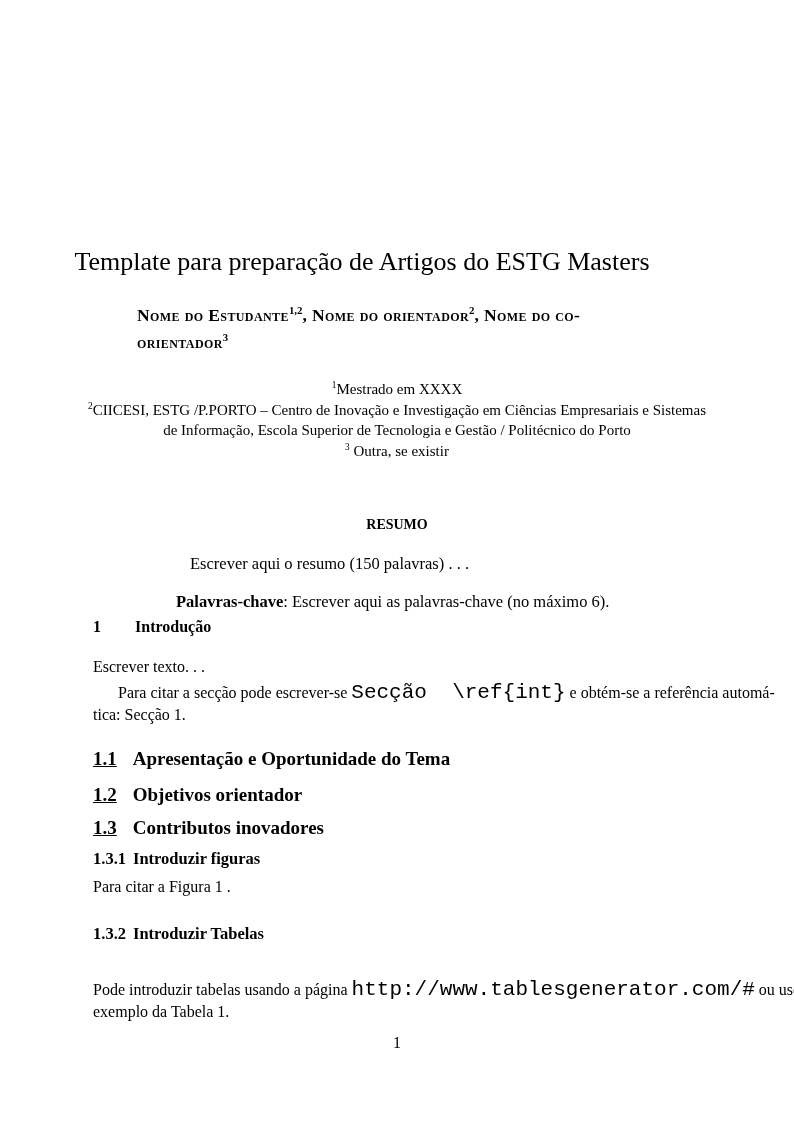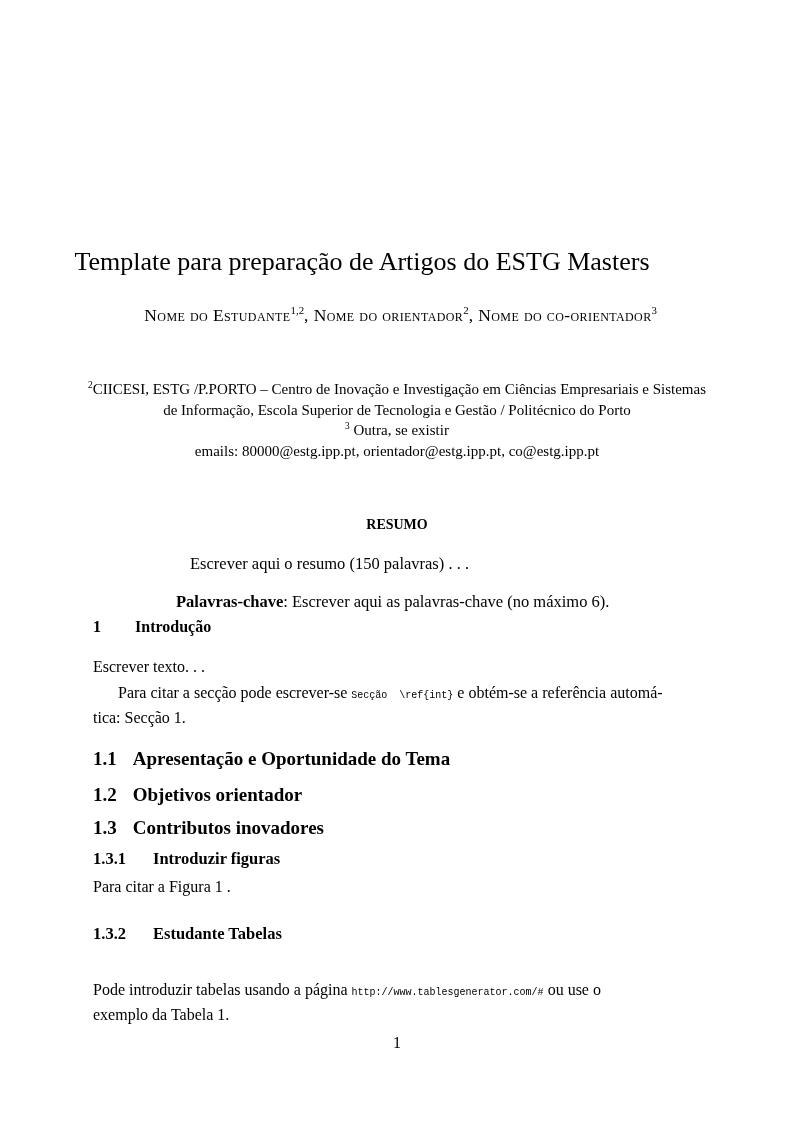--- a/index.html
+++ b/index.html
@@ -26,25 +26,26 @@
     text-align: center;
     font-size: 26px;
     line-height: 32px;
   }
 
   
   .authors {
     top: 302px;
     left: 137px;
     width: 520px;
-    text-align: right;
+    text-align: left;
     font-variant: small-caps;
     font-size: 17.5px;
     line-height: 27px;
     letter-spacing: 0.4px;
+    font-weight: bold;
   }
   sup.s {
     font-variant: normal;
     font-size: 62%;
     line-height: 0;
     vertical-align: super;
     letter-spacing: 0;
   }
 
   
@@ -90,34 +91,34 @@
     font-size: 19px;
     white-space: nowrap;
   }
   .h-subsub {
     left: 93px;
     font-weight: bold;
     font-size: 16.5px;
     white-space: nowrap;
   }
   .h-sec .num { display: inline-block; min-width: 24px; margin-right: 18px; }
-  .h-sub .num { display: inline-block; margin-right: 16px; }
-  .h-subsub .num { display: inline-block; margin-right: 27px; }
+  .h-sub .num { display: inline-block; margin-right: 16px; text-decoration: underline; }
+  .h-subsub .num { display: inline-block; margin-right: 7px; }
 
   
   .body-p {
     left: 93px;
     width: 620px;
     font-size: 16px;
     line-height: 22px;
   }
   .nowrap-line { white-space: nowrap; }
   .mono {
     font-family: "Liberation Mono", monospace;
-    font-size: 10px;
+    font-size: 21px;
     white-space: pre;
   }
 
   
   .page-number {
     top: 1034px;
     left: 0;
     width: 794px;
     text-align: center;
     font-size: 16px;
@@ -128,23 +129,23 @@
 
 <div class="page">
 
   <div class="abs paper-title">Template para preparação de Artigos do ESTG Masters</div>
 
   <div class="abs authors">
     <span>Nome do Estudante</span><sup class="s">1,2</sup><span>, </span><span>Nome do orientador</span><sup class="s">2</sup><span>, </span><span>Nome do co-orientador</span><sup class="s">3</sup>
   </div>
 
   <div class="abs affiliations">
+    <div><sup class="s">1</sup><span>Mestrado em XXXX</span></div>
     <div><sup class="s">2</sup><span>CIICESI, ESTG /P.PORTO – Centro de Inovação e Investigação em Ciências Empresariais e Sistemas de Informação, Escola Superior de Tecnologia e Gestão / Politécnico do Porto</span></div>
     <div><sup class="s">3</sup><span> Outra, se existir</span></div>
-    <div><span>emails: 80000@estg.ipp.pt, orientador@estg.ipp.pt, co@estg.ipp.pt</span></div>
   </div>
 
   <div class="abs resumo-heading">RESUMO</div>
 
   <div class="abs abstract">
     <p class="indent">Escrever aqui o resumo (150 palavras) . . .</p>
     <p class="keywords"><span class="bold">Palavras-chave</span><span>: Escrever aqui as palavras-chave (no máximo 6).</span></p>
   </div>
 
   <div class="abs h-sec" style="top:618px">
@@ -170,21 +171,21 @@
     <span class="num">1.3</span><span>Contributos inovadores</span>
   </div>
 
   <div class="abs h-subsub" style="top:849px">
     <span class="num">1.3.1</span><span>Introduzir figuras</span>
   </div>
 
   <div class="abs body-p" style="top:876px">Para citar a Figura 1 .</div>
 
   <div class="abs h-subsub" style="top:924px">
-    <span class="num">1.3.2</span><span>Estudante Tabelas</span>
+    <span class="num">1.3.2</span><span>Introduzir Tabelas</span>
   </div>
 
   <div class="abs body-p" style="top:979px">
     <span class="nowrap-line"><span>Pode introduzir tabelas usando a página </span><span class="mono">http://www.tablesgenerator.com/#</span><span> ou use o</span></span><br>
     <span>exemplo da Tabela 1.</span>
   </div>
 
   <div class="abs page-number">1</div>
 
 </div>

